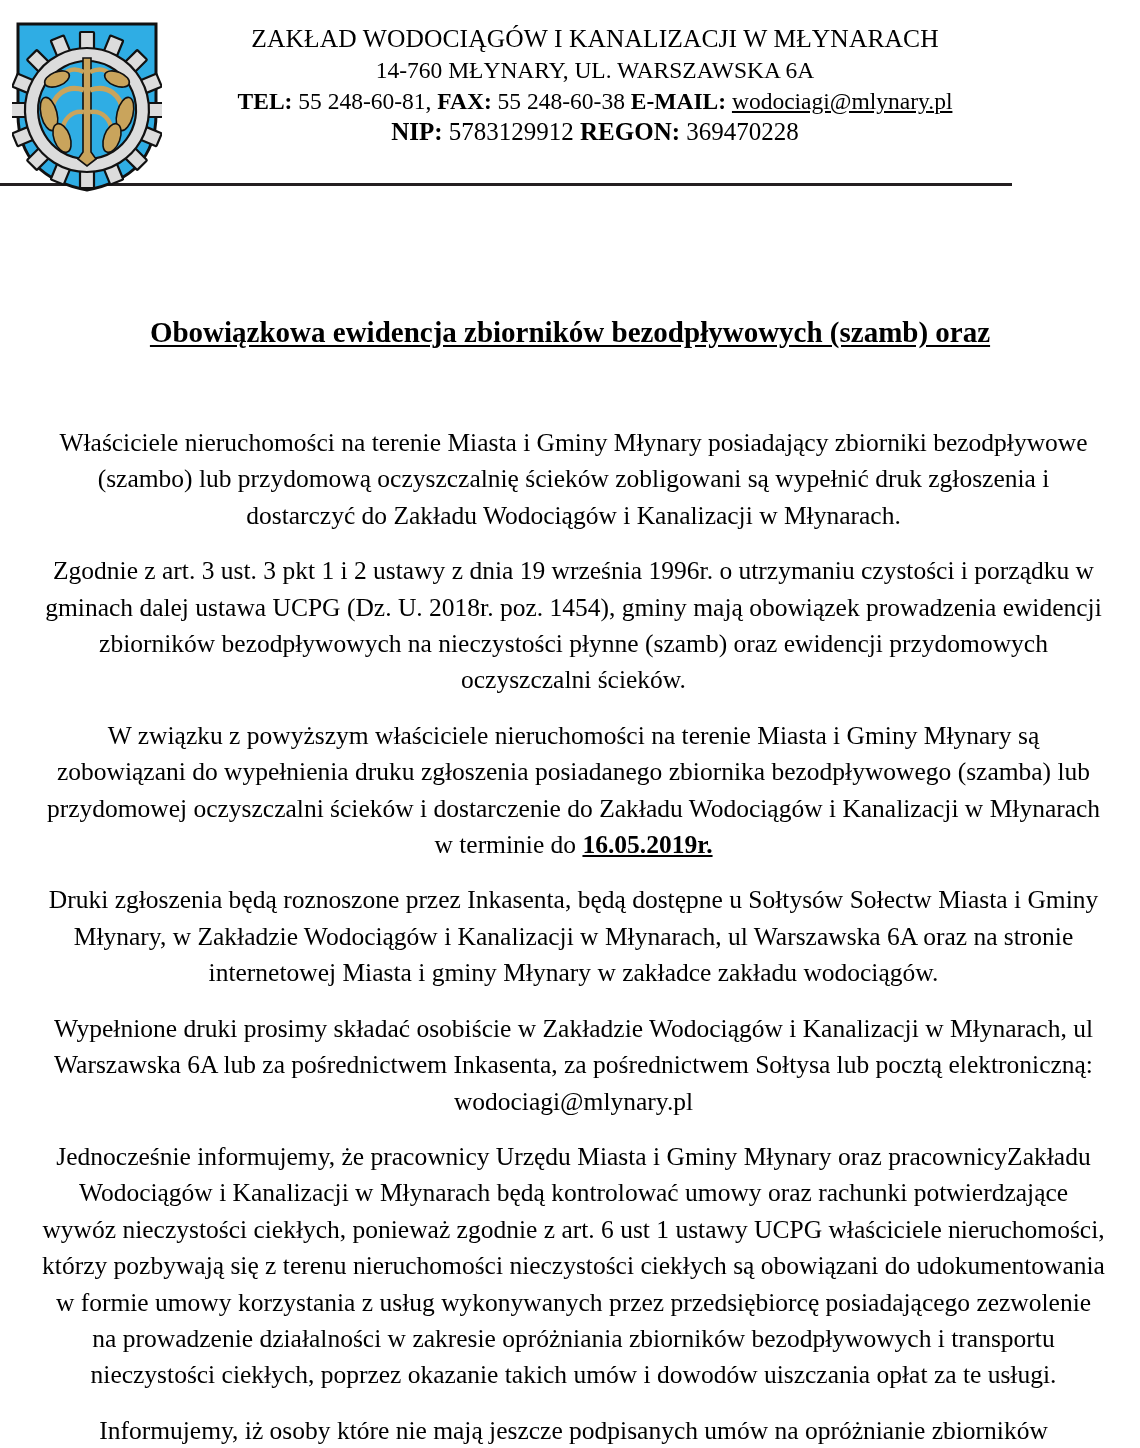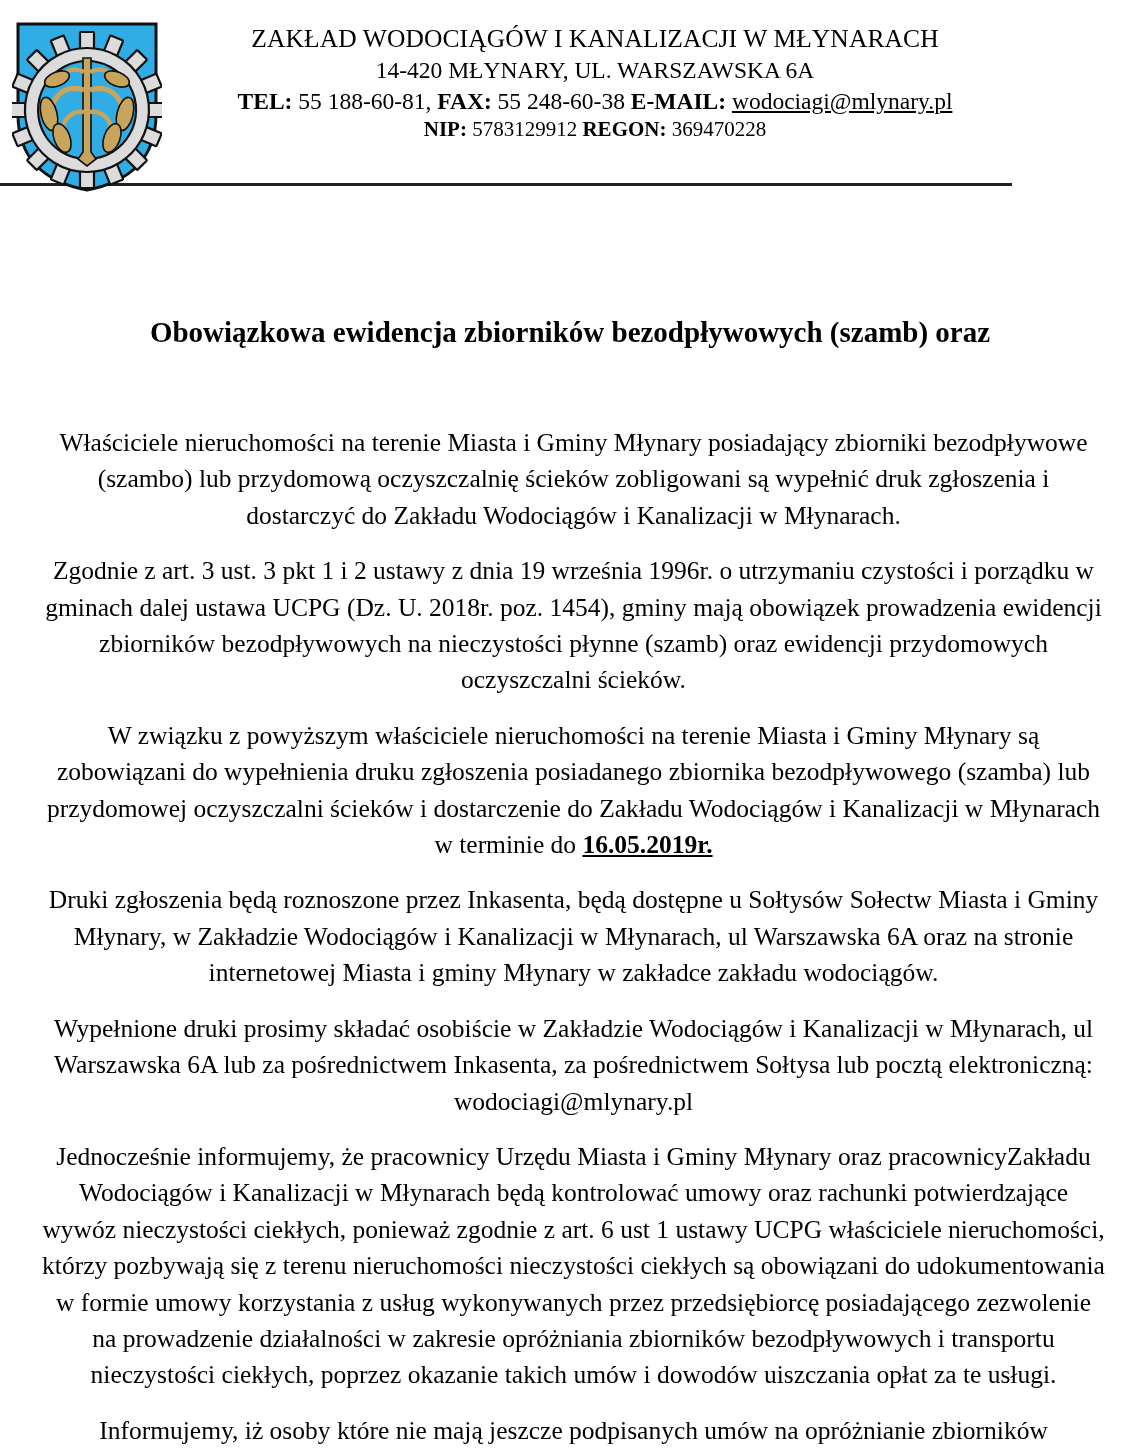--- a/index.html
+++ b/index.html
@@ -49,21 +49,21 @@
   }
   .hdr-line2 {
     font-size: 23.5px;
     white-space: nowrap;
   }
   .hdr-line3 {
     font-size: 23.5px;
     white-space: nowrap;
   }
   .hdr-line4 {
-    font-size: 21px;
+    font-size: 25px;
     white-space: nowrap;
   }
   .hdr-b { font-weight: bold; }
   .hdr-email {
     text-decoration: underline;
   }
 
   .header-rule {
     position: absolute;
     left: 0;
@@ -81,20 +81,21 @@
     position: absolute;
     left: 60px;
     top: 312px;
     width: 1020px;
     text-align: center;
     font-size: 29px;
     font-weight: bold;
     line-height: 1.42;
   }
   .doc-title span.tl {
+    text-decoration: underline;
     text-underline-offset: 3px;
   }
 
   .content {
     position: absolute;
     left: 41px;
     top: 425px;
     width: 1065px;
   }
 
@@ -164,24 +165,24 @@
         <ellipse cx="-25" cy="28" rx="8" ry="15" transform="rotate(-20 -25 28)"></ellipse>
         <ellipse cx="25" cy="28" rx="8" ry="15" transform="rotate(20 25 28)"></ellipse>
       </g>
     </g>
   </svg>
 
   <div class="header-rule"></div>
 
   <div class="header-text">
     <div class="hdr-line1">ZAKŁAD WODOCIĄGÓW I KANALIZACJI W MŁYNARACH</div>
-    <div class="hdr-line2">14-420 MŁYNARY, UL. WARSZAWSKA 6A</div>
+    <div class="hdr-line2">14-760 MŁYNARY, UL. WARSZAWSKA 6A</div>
     <div class="hdr-line3">
       <span class="hdr-b">TEL:</span>
-      <span>55 188-60-81,</span>
+      <span>55 248-60-81,</span>
       <span class="hdr-b">FAX:</span>
       <span>55 248-60-38</span>
       <span class="hdr-b">E-MAIL:</span>
       <span class="hdr-email">wodociagi@mlynary.pl</span>
     </div>
     <div class="hdr-line4">
       <span class="hdr-b">NIP:</span>
       <span>5783129912</span>
       <span class="hdr-b">REGON:</span>
       <span>369470228</span>

